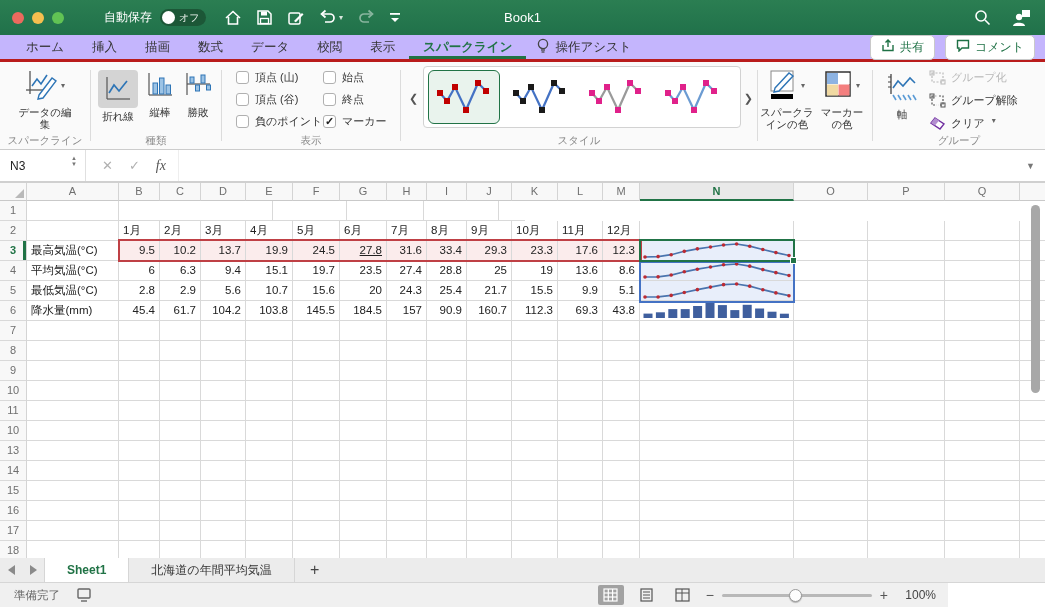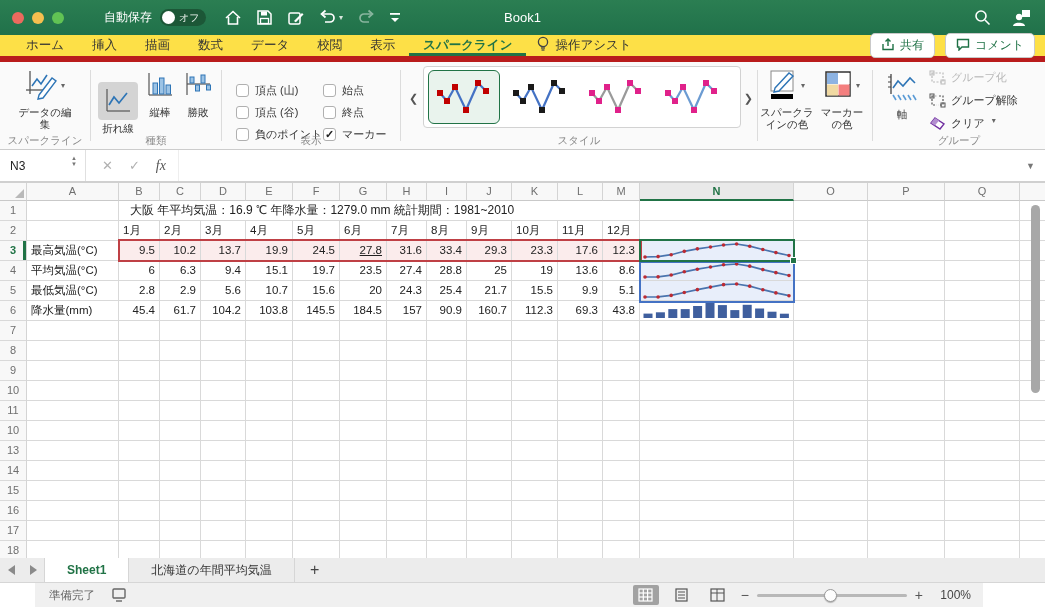--- a/index.html
+++ b/index.html
@@ -19,41 +19,41 @@
   .autosave-toggle .state { font-size:10px; color:#e8f0ea; margin-left:4px; }
   .qat { display:flex; align-items:center; gap:14px; margin-left:18px; }
   .qat svg, .tb-right svg { display:block; }
   .qbtn { display:inline-flex; align-items:center; gap:2px; }
   .qchev { font-size:8px; color:#d8e6dd; }
   .dim { opacity:.45; }
   .doc-title { position:absolute; left:0; right:0; text-align:center; font-size:13px; color:#fff; pointer-events:none; }
   .tb-right { position:absolute; right:14px; display:flex; gap:20px; align-items:center; }
 
   
-  .tabbar { position:absolute; left:0; top:35px; width:1045px; height:27px; background:#fde047;
-    display:flex; align-items:center; border-bottom:6px solid #b91c1c; }
+  .tabbar { position:absolute; left:0; top:35px; width:1045px; height:27px; background:#c4b5fd;
+    display:flex; align-items:center; border-bottom:3px solid #b91c1c; }
   .tabs { display:flex; align-items:stretch; height:100%; margin-left:12px; }
   .rtab { font-size:12.5px; color:#333; padding:0 14px; display:flex; align-items:center; cursor:pointer; }
   .rtab.active { color:#217346; font-weight:bold; border-bottom:3px solid #217346; padding-top:3px; }
   .assist { display:flex; align-items:center; gap:5px; font-size:12.5px; color:#333; margin-left:10px; }
   .tb-btns { position:absolute; right:10px; display:flex; gap:10px; }
   .pillbtn { display:flex; align-items:center; gap:5px; border:1px solid #c9c9c9; border-radius:5px;
     background:#fff; color:#1e7145; font-size:12px; padding:3px 10px; cursor:pointer; }
 
   
   .ribbon { position:absolute; left:0; top:62px; width:1045px; height:88px; background:#fafafa; border-bottom:1px solid #cccccc; }
   .vdiv { position:absolute; top:8px; bottom:8px; width:1px; background:#dcdcdc; }
   .glabel { position:absolute; bottom:2px; left:0; right:0; text-align:center; font-size:10.5px; color:#8a8a8a; }
   .rgroup { position:absolute; top:0; height:88px; }
   .bigbtn { position:absolute; display:flex; flex-direction:column; align-items:center; cursor:pointer; }
   .blabel { font-size:10.5px; color:#333; text-align:center; line-height:12px; margin-top:2px; }
   .iconbox { height:38px; display:flex; align-items:center; justify-content:center; padding:0 6px; }
   .iconbox.selected { background:#d4d4d4; border-radius:4px; }
   .chevg { font-size:8px; color:#666; margin-left:2px; }
-  .cbrow { position:absolute; display:flex; align-items:center; gap:6px; font-size:11px; color:#333; cursor:pointer;margin-top:13px; }
+  .cbrow { position:absolute; display:flex; align-items:center; gap:6px; font-size:11px; color:#333; cursor:pointer; }
   .cbx { width:13px; height:13px; background:#fff; border:1px solid #b0b0b0; border-radius:3px;
      font-size:11px; line-height:11px; text-align:center; color:#222; font-weight:bold; }
   .gallery { position:absolute; left:22px; top:4px; width:318px; height:62px; background:#fff;
      border:1px solid #d2d2d2; border-radius:4px; display:flex; align-items:center; padding:0 4px; gap:4px; }
   .sthumb { width:72px; height:54px; display:flex; align-items:center; justify-content:center;
      border:1px solid transparent; border-radius:6px; cursor:pointer; }
   .sthumb.selected { border:1.5px solid #217346; background:#e9f3ed; }
   .garrow { position:absolute; font-size:11px; color:#555; top:30px; cursor:pointer; }
   .smallbtn { position:absolute; display:flex; align-items:flex-start; gap:5px; font-size:11px; color:#333; cursor:pointer; }
   .smallbtn.disabled { color:#b8b8b8; }
@@ -103,21 +103,21 @@
   .snav { width:22px; display:flex; align-items:center; justify-content:center; cursor:pointer; }
   .tri-l { width:0; height:0; border-top:5px solid transparent; border-bottom:5px solid transparent; border-right:7px solid #8a8a8a; }
   .tri-r { width:0; height:0; border-top:5px solid transparent; border-bottom:5px solid transparent; border-left:7px solid #8a8a8a; }
   .stab { display:flex; align-items:center; padding:0 22px; font-size:12px; color:#333;
      border-right:1px solid #d6d6d6; cursor:pointer; }
   .stab.active { background:#fff; color:#217346; font-weight:bold; border-left:1px solid #d6d6d6; }
   .addtab { width:40px; display:flex; align-items:center; justify-content:center; font-size:16px; color:#444; cursor:pointer; }
 
   
   .statusbar { position:absolute; left:0; top:583px; width:948px; height:24px; background:#f0f0f0;
-     display:flex; align-items:center; font-size:11.5px; color:#666;margin-left:35px; }
+     display:flex; align-items:center; font-size:11.5px; color:#666; }
   .ready { margin-left:14px; }
   .recicon { margin-left:16px; display:flex; }
   .sb-right { position:absolute; right:12px; display:flex; align-items:center; gap:10px; }
   .viewbtn { width:26px; height:20px; display:flex; align-items:center; justify-content:center; border-radius:2px; cursor:pointer; }
   .viewbtn.selected { background:#a2a2a2; }
   .zoomctl { display:flex; align-items:center; gap:8px; }
   .zminus,.zplus { font-size:14px; color:#555; cursor:pointer; }
   .ztrack { position:relative; width:150px; height:3px; background:#b8b8b8; border-radius:2px; cursor:pointer; }
   .zknob { position:absolute; top:-5px; left:45%; width:13px; height:13px; background:#fdfdfd;
      border:1px solid #9a9a9a; border-radius:50%; box-shadow:0 1px 1px rgba(0,0,0,.25); }
@@ -245,21 +245,21 @@
             </svg>
             <span class="chevg">▾</span>
           </span>
         <span class="blabel">データの編集</span>
       </div>
       <div class="glabel">スパークライン</div>
     </div>
     <div class="vdiv" style="left:90px;"></div>
 
     <div class="rgroup" style="left:91px;width:130px;">
-      <div class="bigbtn" style="left:5px;top:20px;width:44px;">
+      <div class="bigbtn" style="left:5px;top:8px;width:44px;">
         <span class="iconbox selected">
             <svg width="28" height="26" viewBox="0 0 28 26">
               <line x1="3" y1="1" x2="3" y2="23" stroke="#555" stroke-width="1.2"></line>
               <line x1="3" y1="23" x2="26" y2="23" stroke="#555" stroke-width="1.2"></line>
               <polyline points="5,17 10,9 15,15 23,5" fill="none" stroke="#2e75b6" stroke-width="1.7"></polyline>
             </svg>
           </span>
         <span class="blabel">折れ線</span>
       </div>
       <div class="bigbtn" style="left:50px;top:4px;width:38px;">
@@ -485,21 +485,20 @@
         <div class="gh" style="width: 37px; flex: 0 0 37px;">M</div>
         <div class="gh sel" style="width: 154px; flex: 0 0 154px;">N</div>
         <div class="gh" style="width: 74px; flex: 0 0 74px;">O</div>
         <div class="gh" style="width: 77px; flex: 0 0 77px;">P</div>
         <div class="gh" style="width: 75px; flex: 0 0 75px;">Q</div>
         <div class="gh filler" style="width: 26px; flex: 0 0 26px;"></div>
       </div>
       <div class="grow">
         <div class="rh" style="width: 27px; flex: 0 0 27px;">1</div>
         <div class="c" style="width: 92px; flex: 0 0 92px;"></div>
-        <div class="c tspan" style="width: 521px; flex: 0 0 521px;">大阪 年平均気温：16.9 ℃ 年降水量：1279.0 mm 統計期間：1981~2010</div>
         <div class="c" style="width: 154px; flex: 0 0 154px;"></div>
         <div class="c" style="width: 74px; flex: 0 0 74px;"></div>
         <div class="c" style="width: 77px; flex: 0 0 77px;"></div>
         <div class="c" style="width: 75px; flex: 0 0 75px;"></div>
         <div class="c filler" style="width: 26px; flex: 0 0 26px;"></div>
       </div>
       <div class="grow">
         <div class="rh" style="width: 27px; flex: 0 0 27px;">2</div>
         <div class="c" style="width: 92px; flex: 0 0 92px;"></div>
         <div class="c mon" style="width: 41px; flex: 0 0 41px;">1月</div>

